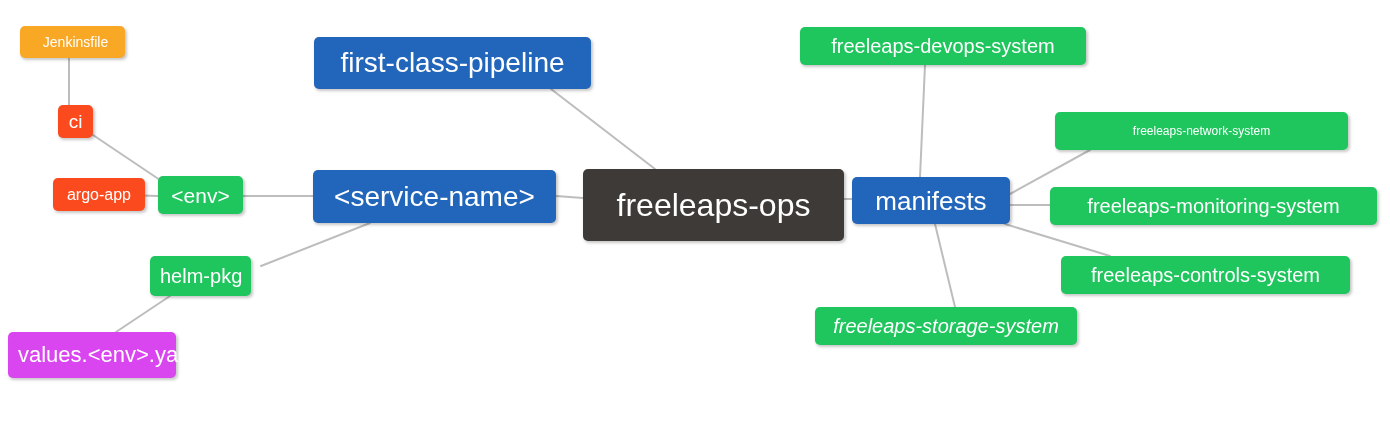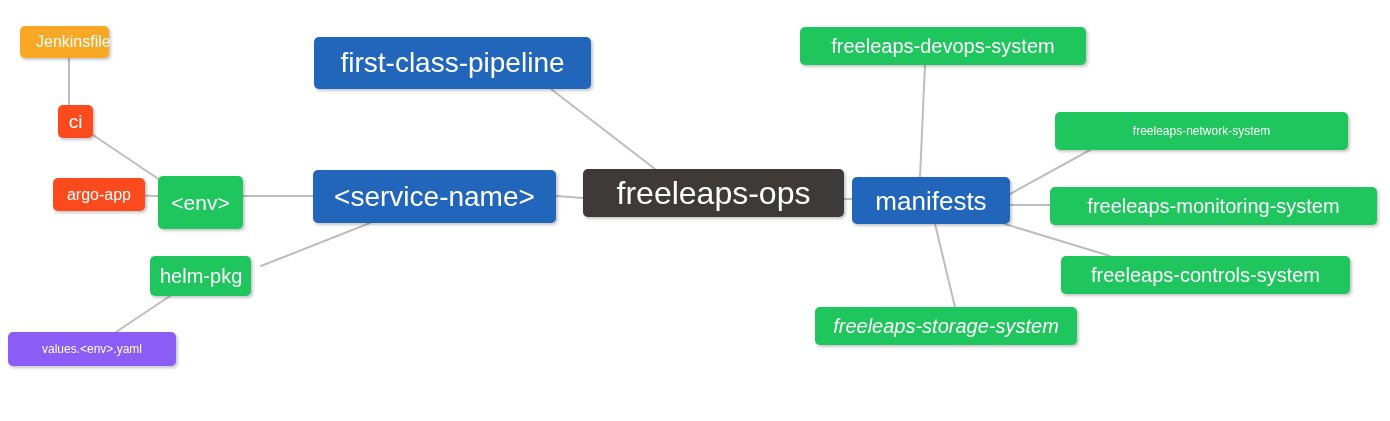--- a/index.html
+++ b/index.html
@@ -61,45 +61,45 @@
       <line x1="556" y1="196" x2="583" y2="198" stroke="#bdbdbd" stroke-width="2" stroke-linecap="round"></line>
       <line x1="551" y1="89" x2="655" y2="169" stroke="#bdbdbd" stroke-width="2" stroke-linecap="round"></line>
       <line x1="844" y1="199" x2="852" y2="199" stroke="#bdbdbd" stroke-width="2" stroke-linecap="round"></line>
       <line x1="920" y1="177" x2="925" y2="65" stroke="#bdbdbd" stroke-width="2" stroke-linecap="round"></line>
       <line x1="1010" y1="194" x2="1090" y2="150" stroke="#bdbdbd" stroke-width="2" stroke-linecap="round"></line>
       <line x1="1010" y1="205" x2="1050" y2="205" stroke="#bdbdbd" stroke-width="2" stroke-linecap="round"></line>
       <line x1="1005" y1="224" x2="1110" y2="256" stroke="#bdbdbd" stroke-width="2" stroke-linecap="round"></line>
       <line x1="935" y1="224" x2="955" y2="307" stroke="#bdbdbd" stroke-width="2" stroke-linecap="round"></line>
     </svg>
   <div id="node-layer">
-      <div class="node" style="left: 20px; top: 26px; width: 89px; height: 32px; background: rgb(249, 168, 37); font-size: 16px; padding-left: 16px;">
+      <div class="node" style="left: 20px; top: 26px; width: 105px; height: 32px; background: rgb(249, 168, 37); font-size: 14px; padding-left: 16px;">
         <span class="node-label">Jenkinsfile</span>
       </div>
       <div class="node" style="left: 58px; top: 105px; width: 35px; height: 33px; background: rgb(251, 75, 30); font-size: 19px;">
         <span class="node-label">ci</span>
       </div>
       <div class="node" style="left: 32px; top: 178px; width: 92px; height: 33px; background: rgb(251, 75, 30); font-size: 16px; margin-left: 21px;">
         <span class="node-label">argo-app</span>
       </div>
-      <div class="node" style="left: 158px; top: 176px; width: 85px; height: 53px; background: rgb(31, 197, 93); font-size: 21px;">
+      <div class="node" style="left: 158px; top: 176px; width: 85px; height: 38px; background: rgb(31, 197, 93); font-size: 21px;">
         <span class="node-label">&lt;env&gt;</span>
       </div>
       <div class="node" style="left: 150px; top: 256px; width: 101px; height: 40px; background: rgb(31, 197, 93); font-size: 20px;">
         <span class="node-label">helm-pkg</span>
       </div>
-      <div class="node" style="left: 8px; top: 332px; width: 168px; height: 34px; background: #8b5cf6; font-size: 12px;">
+      <div class="node" style="left: 8px; top: 332px; width: 168px; height: 46px; background: #d946ef; font-size: 22px;">
         <span class="node-label">values.&lt;env&gt;.yaml</span>
       </div>
       <div class="node" style="left: 313px; top: 170px; width: 243px; height: 53px; background: rgb(34, 102, 187); font-size: 28px;">
         <span class="node-label">&lt;service-name&gt;</span>
       </div>
       <div class="node" style="left: 314px; top: 37px; width: 277px; height: 52px; background: rgb(34, 102, 187); font-size: 28px;">
         <span class="node-label">first-class-pipeline</span>
       </div>
-      <div class="node" style="left: 583px; top: 169px; width: 261px; height: 48px; background: rgb(62, 58, 55); font-size: 32px;">
+      <div class="node" style="left: 583px; top: 169px; width: 261px; height: 72px; background: rgb(62, 58, 55); font-size: 32px;">
         <span class="node-label">freeleaps-ops</span>
       </div>
       <div class="node" style="left: 852px; top: 177px; width: 158px; height: 47px; background: rgb(34, 102, 187); font-size: 26px;">
         <span class="node-label">manifests</span>
       </div>
       <div class="node" style="left: 800px; top: 27px; width: 286px; height: 38px; background: rgb(31, 197, 93); font-size: 20px;">
         <span class="node-label">freeleaps-devops-system</span>
       </div>
       <div class="node" style="left: 1055px; top: 112px; width: 293px; height: 38px; background: rgb(31, 197, 93); font-size: 12px;">
         <span class="node-label">freeleaps-network-system</span>

